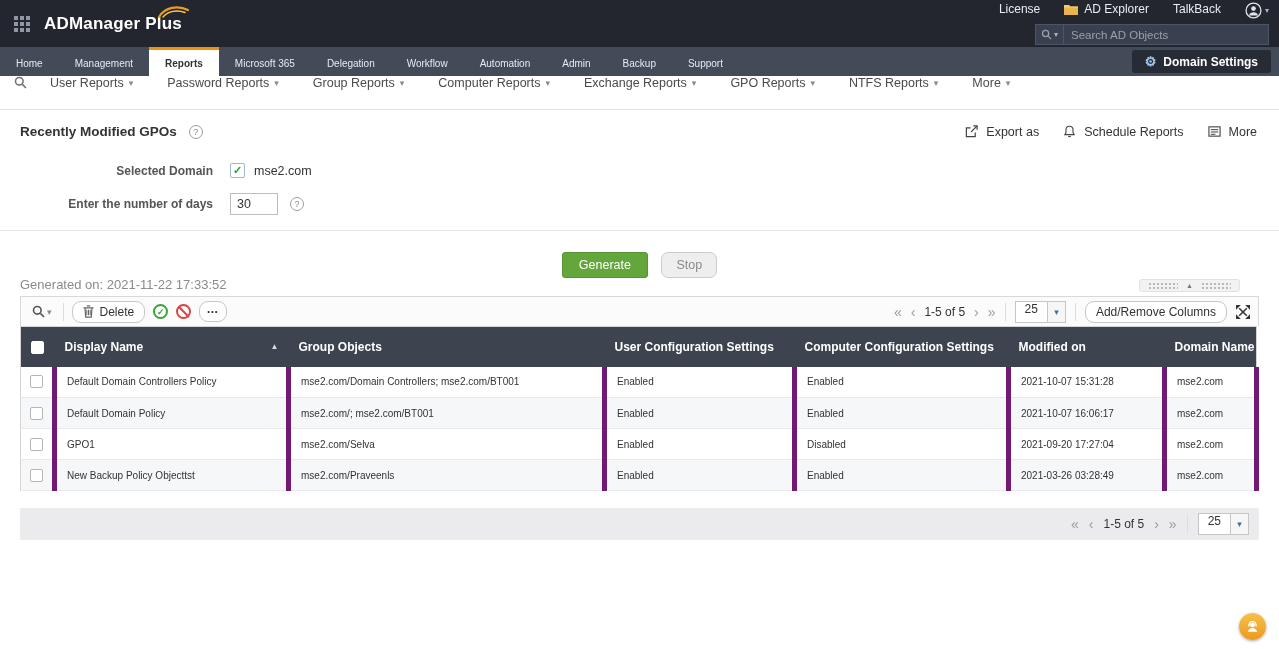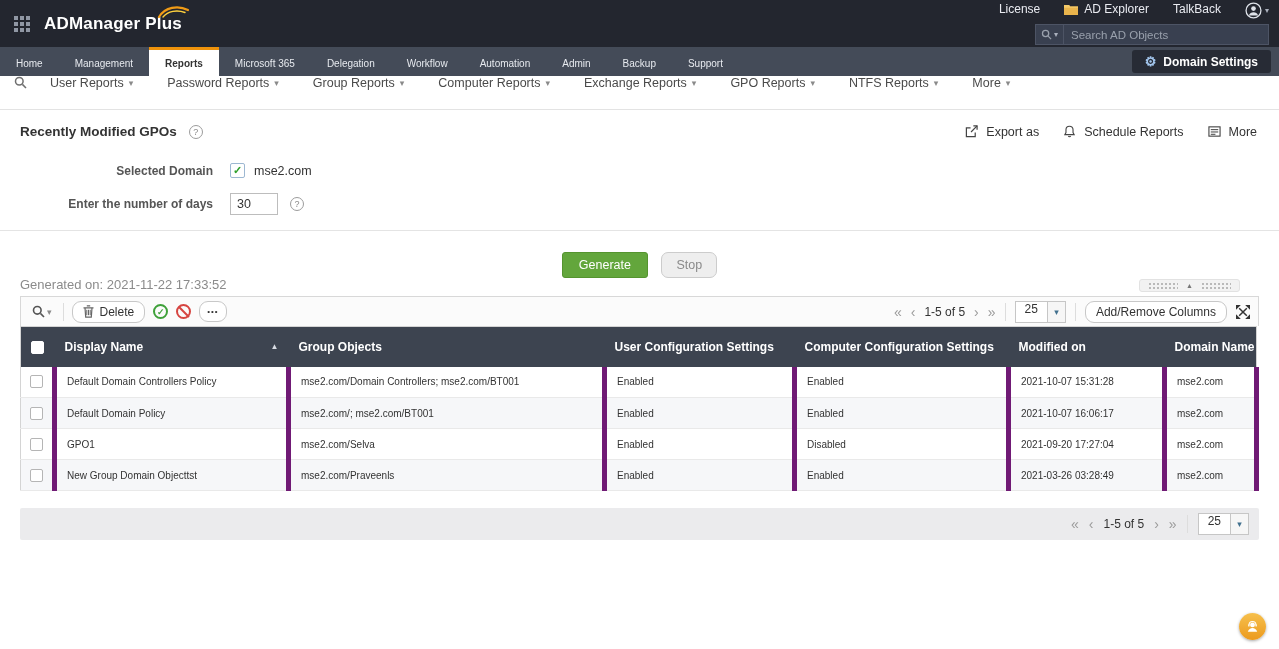--- a/index.html
+++ b/index.html
@@ -368,21 +368,21 @@
         <td class="c-cb"><span class="cb"></span></td>
         <td>GPO1</td>
         <td>mse2.com/Selva</td>
         <td>Enabled</td>
         <td>Disabled</td>
         <td>2021-09-20 17:27:04</td>
         <td>mse2.com</td>
       </tr>
       <tr>
         <td class="c-cb"><span class="cb"></span></td>
-        <td>New Group Domain Objecttst</td>
+        <td>New Backup Policy Objecttst</td>
         <td>mse2.com/Praveenls</td>
         <td>Enabled</td>
         <td>Enabled</td>
         <td>2021-03-26 03:28:49</td>
         <td>mse2.com</td>
       </tr>
     </tbody>
   </table>
 </div>
 

